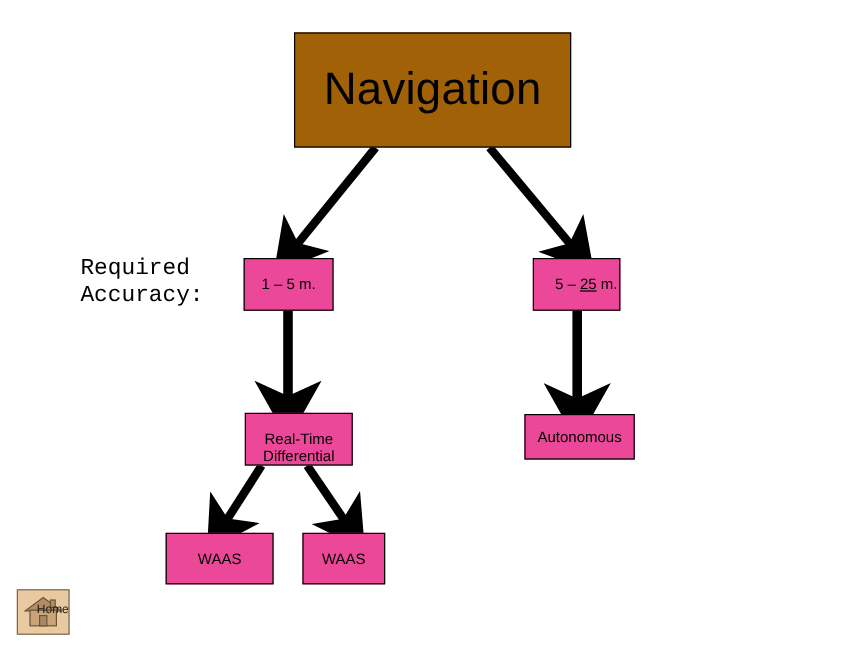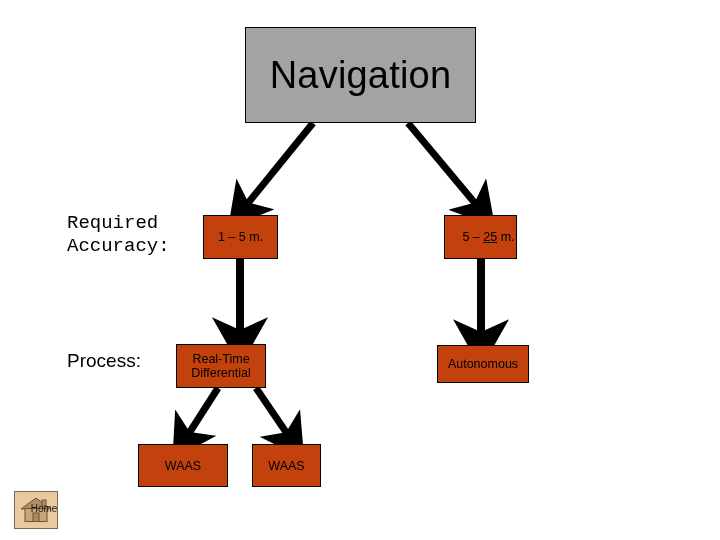--- a/index.html
+++ b/index.html
@@ -34,31 +34,31 @@
     text-align: center;
     line-height: 1.12;
     color: #000000;
     z-index: 3;
   }
   #node-navigation {
     left: 245px;
     top: 27px;
     width: 231px;
     height: 96px;
-    background: #a3a3a3;
+    background: #a16207;
     font-size: 38px;
     letter-spacing: 0.2px;
   }
   .node-yellow {
-    background: #c2410c;
+    background: #ec4899;
     font-size: 12.5px;
   }
   #node-accuracy-left  { left: 203px; top: 215px; width: 75px; height: 44px; }
   #node-accuracy-right { left: 444px; top: 215px; width: 73px; height: 44px; padding-left: 16px; }
-  #node-process-left   { left: 176px; top: 344px; width: 90px; height: 44px; }
+  #node-process-left   { left: 204px; top: 344px; width: 90px; height: 44px; align-items: flex-end; }
   #node-process-right  { left: 437px; top: 345px; width: 92px; height: 38px; }
   #node-ndgps          { left: 138px; top: 444px; width: 90px; height: 43px; }
   #node-waas           { left: 252px; top: 444px; width: 69px; height: 43px; }
 
   .row-label {
     position: absolute;
     color: #000000;
     font-size: 19px;
     line-height: 1.2;
     z-index: 3;
@@ -120,21 +120,20 @@
     <line x1="256" y1="388" x2="290" y2="438" stroke="#000000" stroke-width="7" marker-end="url(#ah)"></line>
   </svg>
 
   <div class="node" id="node-navigation">
     <span>Navigation</span>
   </div>
 
   <div class="row-label" id="label-required-accuracy">Required
 Accuracy:</div>
 
-  <div class="row-label" id="label-process">Process:</div>
 
   <div class="node node-yellow" id="node-accuracy-left">
     <span>1 – 5 m.</span>
   </div>
 
   <div class="node node-yellow" id="node-accuracy-right">
     <span><span>5 – </span><span class="u">25</span><span> m.</span></span>
   </div>
 
   <div class="node node-yellow" id="node-process-left">

